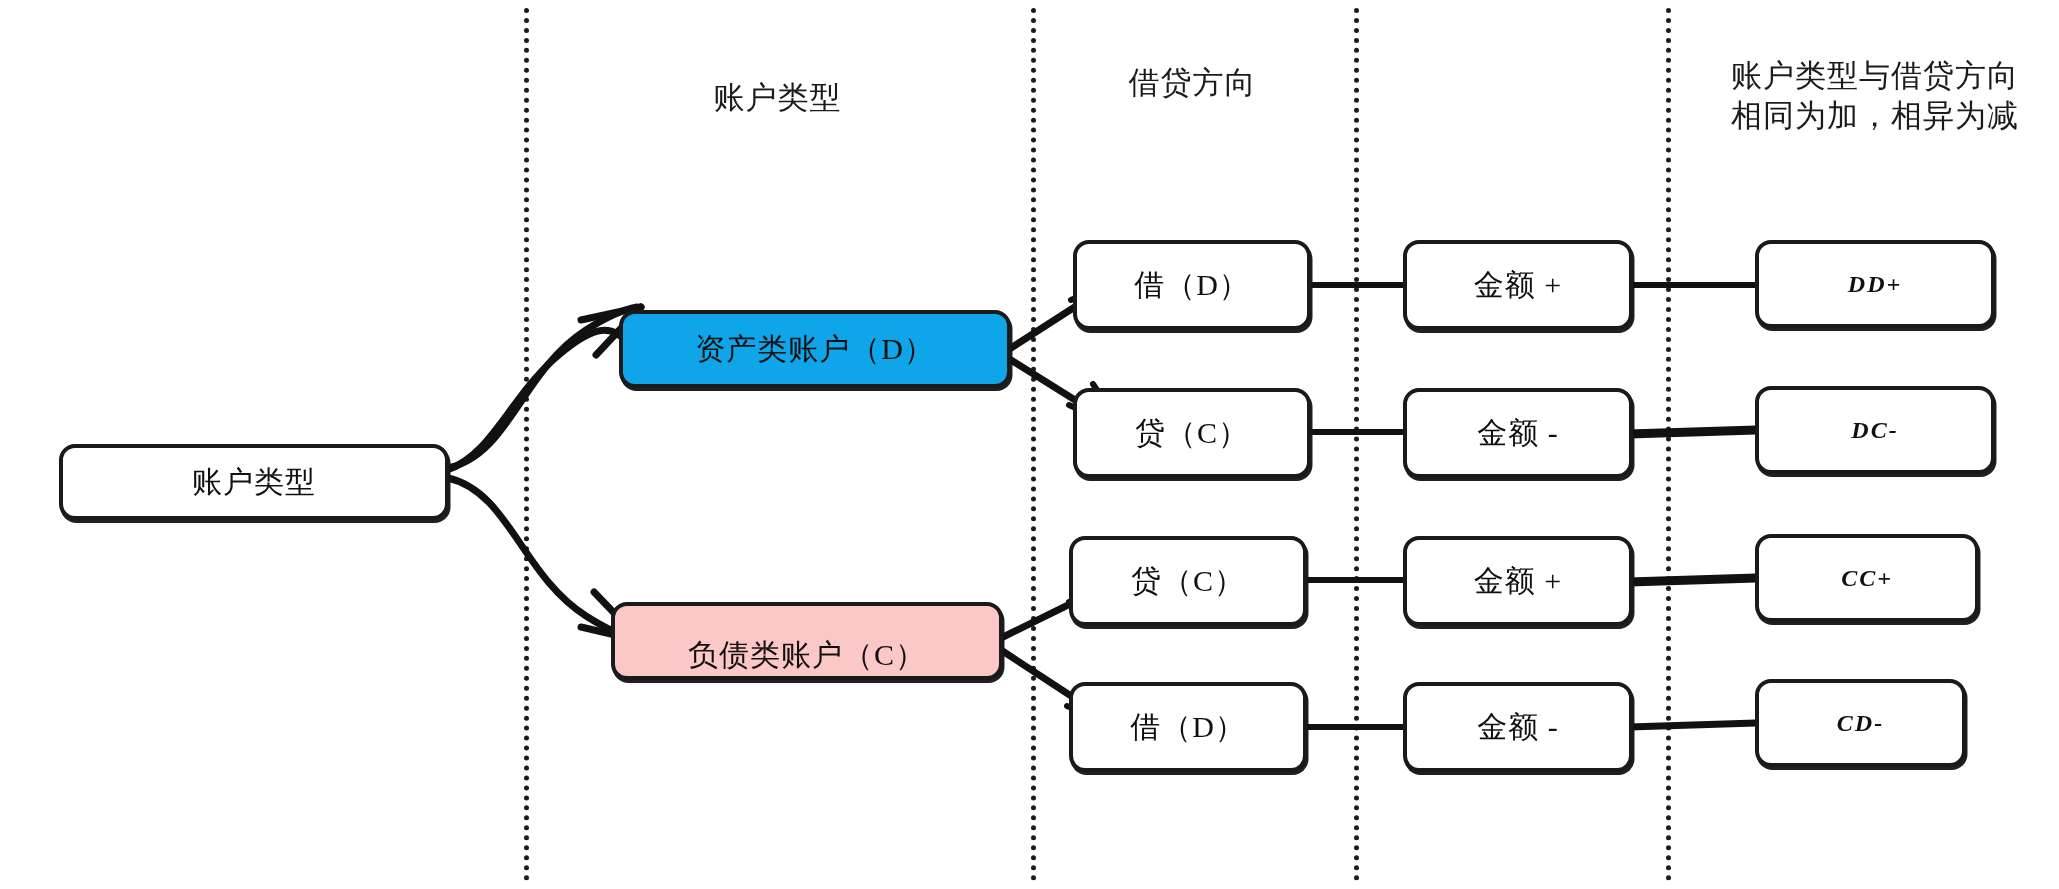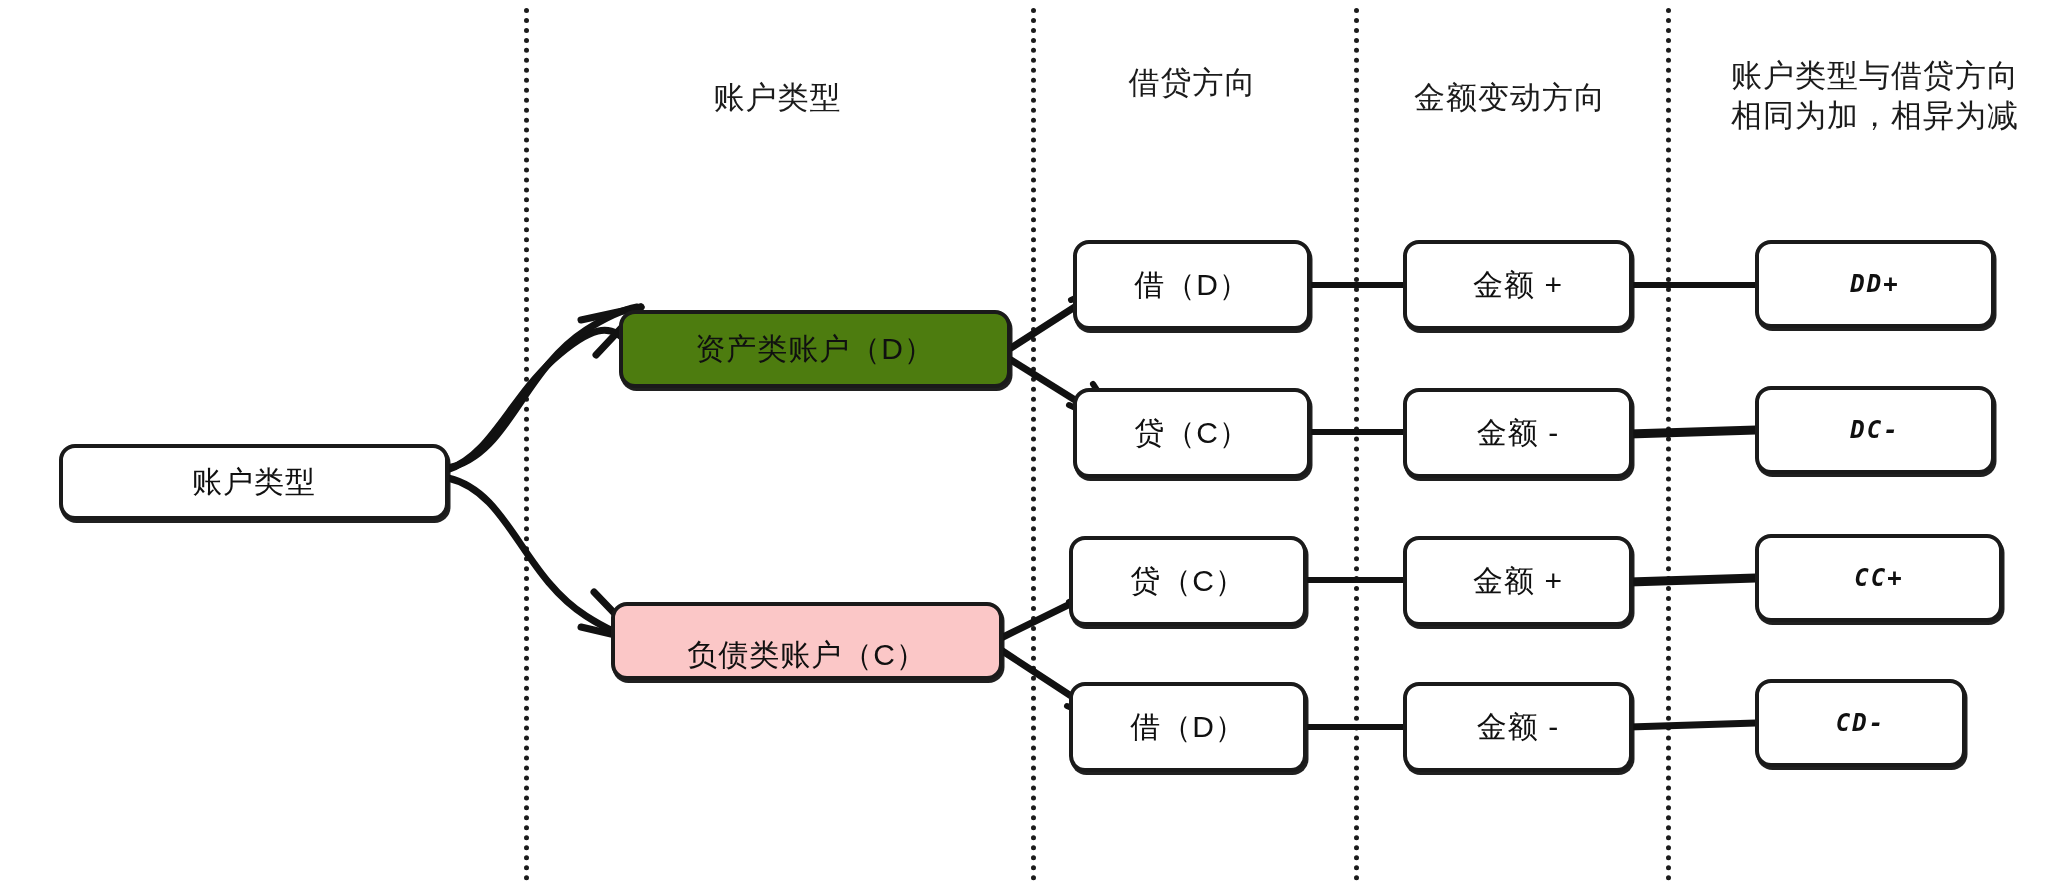--- a/index.html
+++ b/index.html
@@ -45,30 +45,30 @@
     border-radius: 16px;
     background: #ffffff;
     display: flex;
     align-items: center;
     justify-content: center;
     color: #101010;
     font-size: 30px;
     letter-spacing: 1px;
     box-shadow: 1.5px 3px 0 0 rgba(20,20,20,0.95);
   }
-  .node.green { background: #4d7c0f; }
+  .node.green { background: #0ea5e9; }
   .node.pink  { background: #fbc7c7; }
   .node.code  {
     font-family: "DejaVu Sans Mono", "Liberation Mono", monospace;
     font-size: 24px;
     font-weight: bold;
     letter-spacing: 2px;
     font-style: italic;
   }
-  .node .label { pointer-events: none; }
+  .node .label { pointer-events: none; font-family: Liberation Serif, serif; }
 
   
   #links {
     position: absolute;
     left: 0; top: 0;
     width: 2059px;
     height: 889px;
     pointer-events: none;
   }
   #links path, #links line { fill: none; stroke: #111111; }
@@ -79,21 +79,20 @@
 <div id="canvas">
 
   <div class="col-divider" style="left:483px"></div>
   <div class="col-divider" style="left:990px"></div>
   <div class="col-divider" style="left:1313px"></div>
   <div class="col-divider" style="left:1625px"></div>
   <div class="col-divider" style="left:2038px"></div>
 
   <div class="col-header" style="left:483px;  top:78px; width:507px;">账户类型</div>
   <div class="col-header" style="left:990px;  top:63px; width:323px;">借贷方向</div>
-  <div class="col-header" style="left:1313px; top:78px; width:312px;">金额变动方向</div>
   <div class="col-header" style="left:1630px; top:58px; width:408px;font-family:Liberation Mono, monospace;">账户类型与借贷方向
 相同为加，相异为减</div>
 
   <svg id="links" viewBox="0 0 2059 889">
 
     <path d="M406,470 C450,455 468,400 512,360 C548,328 570,320 588,345" stroke-width="7" stroke-linecap="round" transform="translate(0,0)"></path>
     <path d="M406,470 C452,450 470,398 515,360 C552,330 572,322 588,342" stroke-width="0"></path>
 
     <path d="M405,470 C470,455 475,350 560,320 C580,313 592,312 600,312" stroke-width="0"></path>
 
@@ -164,21 +163,21 @@
   <div class="node code" style="left:1714px; top:386px; width:240px; height:88px;">
     <span class="label">DC-</span>
   </div>
 
   <div class="node" style="left:1028px; top:536px; width:238px; height:90px;">
     <span class="label">贷（C）</span>
   </div>
   <div class="node" style="left:1362px; top:536px; width:230px; height:90px;">
     <span class="label">金额 +</span>
   </div>
-  <div class="node code" style="left:1714px; top:534px; width:248px; height:88px;">
+  <div class="node code" style="left:1714px; top:534px; width:224px; height:88px;">
     <span class="label">CC+</span>
   </div>
 
   <div class="node" style="left:1028px; top:682px; width:238px; height:90px;">
     <span class="label">借（D）</span>
   </div>
   <div class="node" style="left:1362px; top:682px; width:230px; height:90px;">
     <span class="label">金额 -</span>
   </div>
   <div class="node code" style="left:1714px; top:679px; width:211px; height:88px;">

